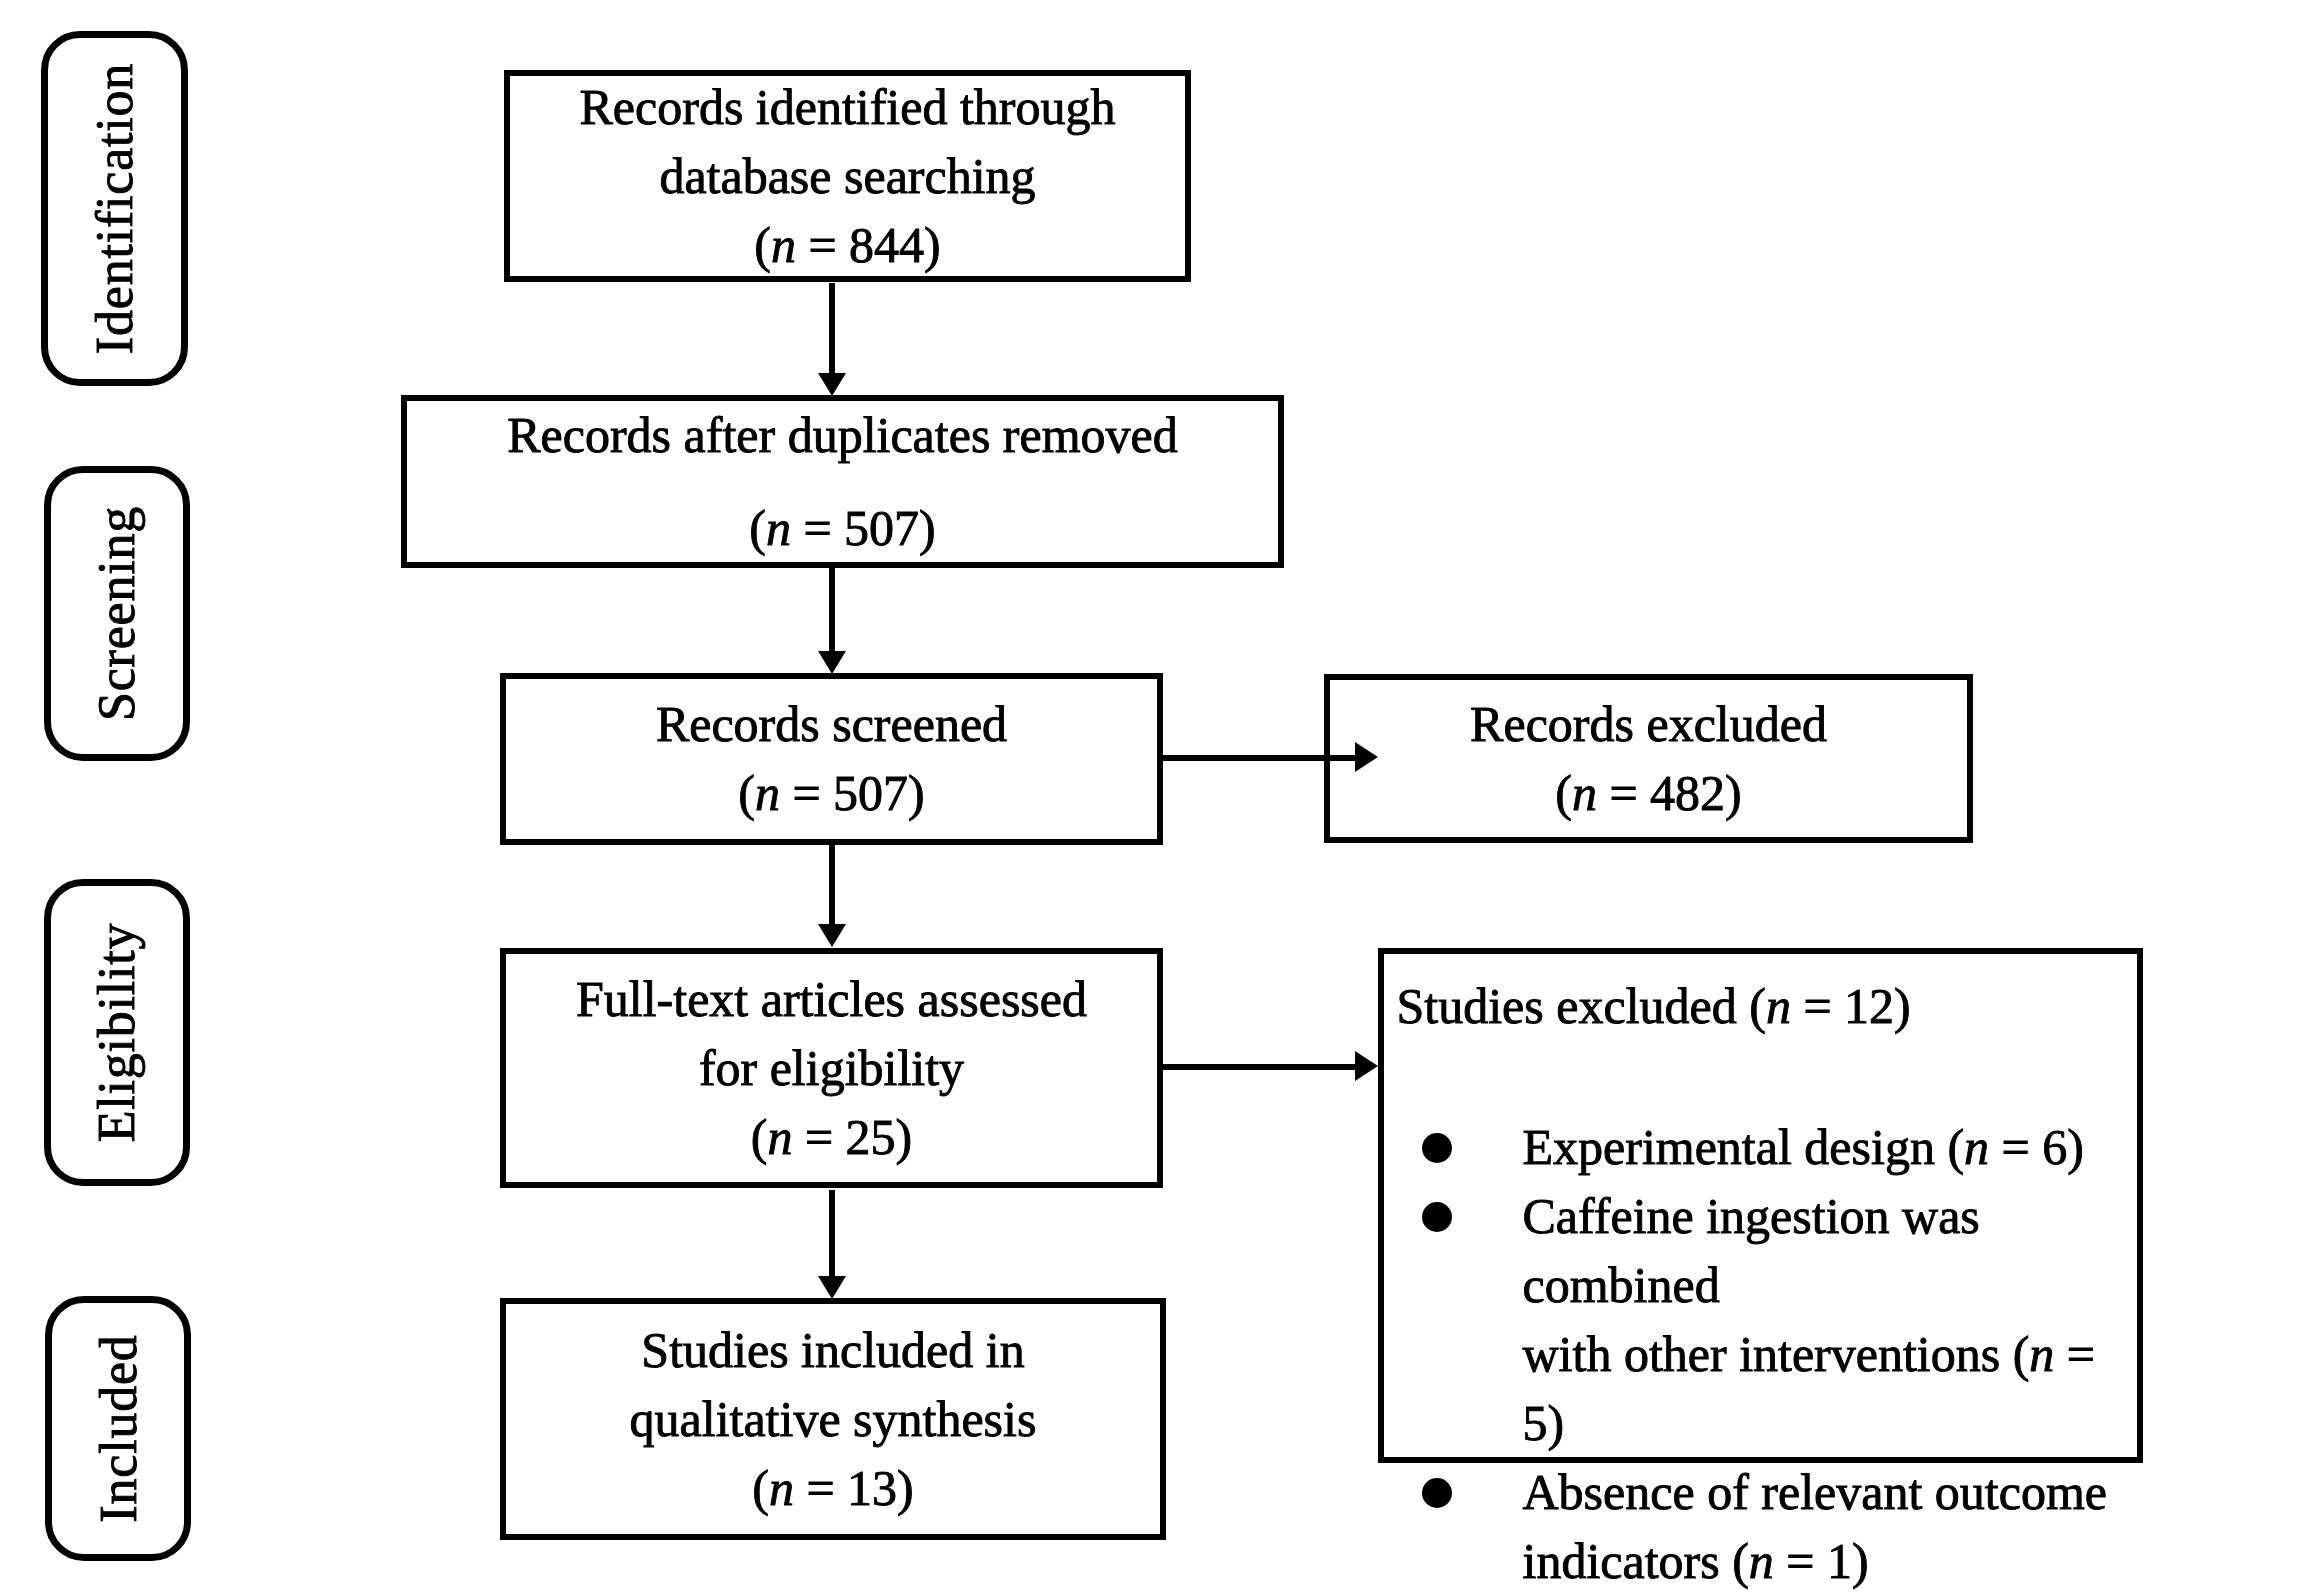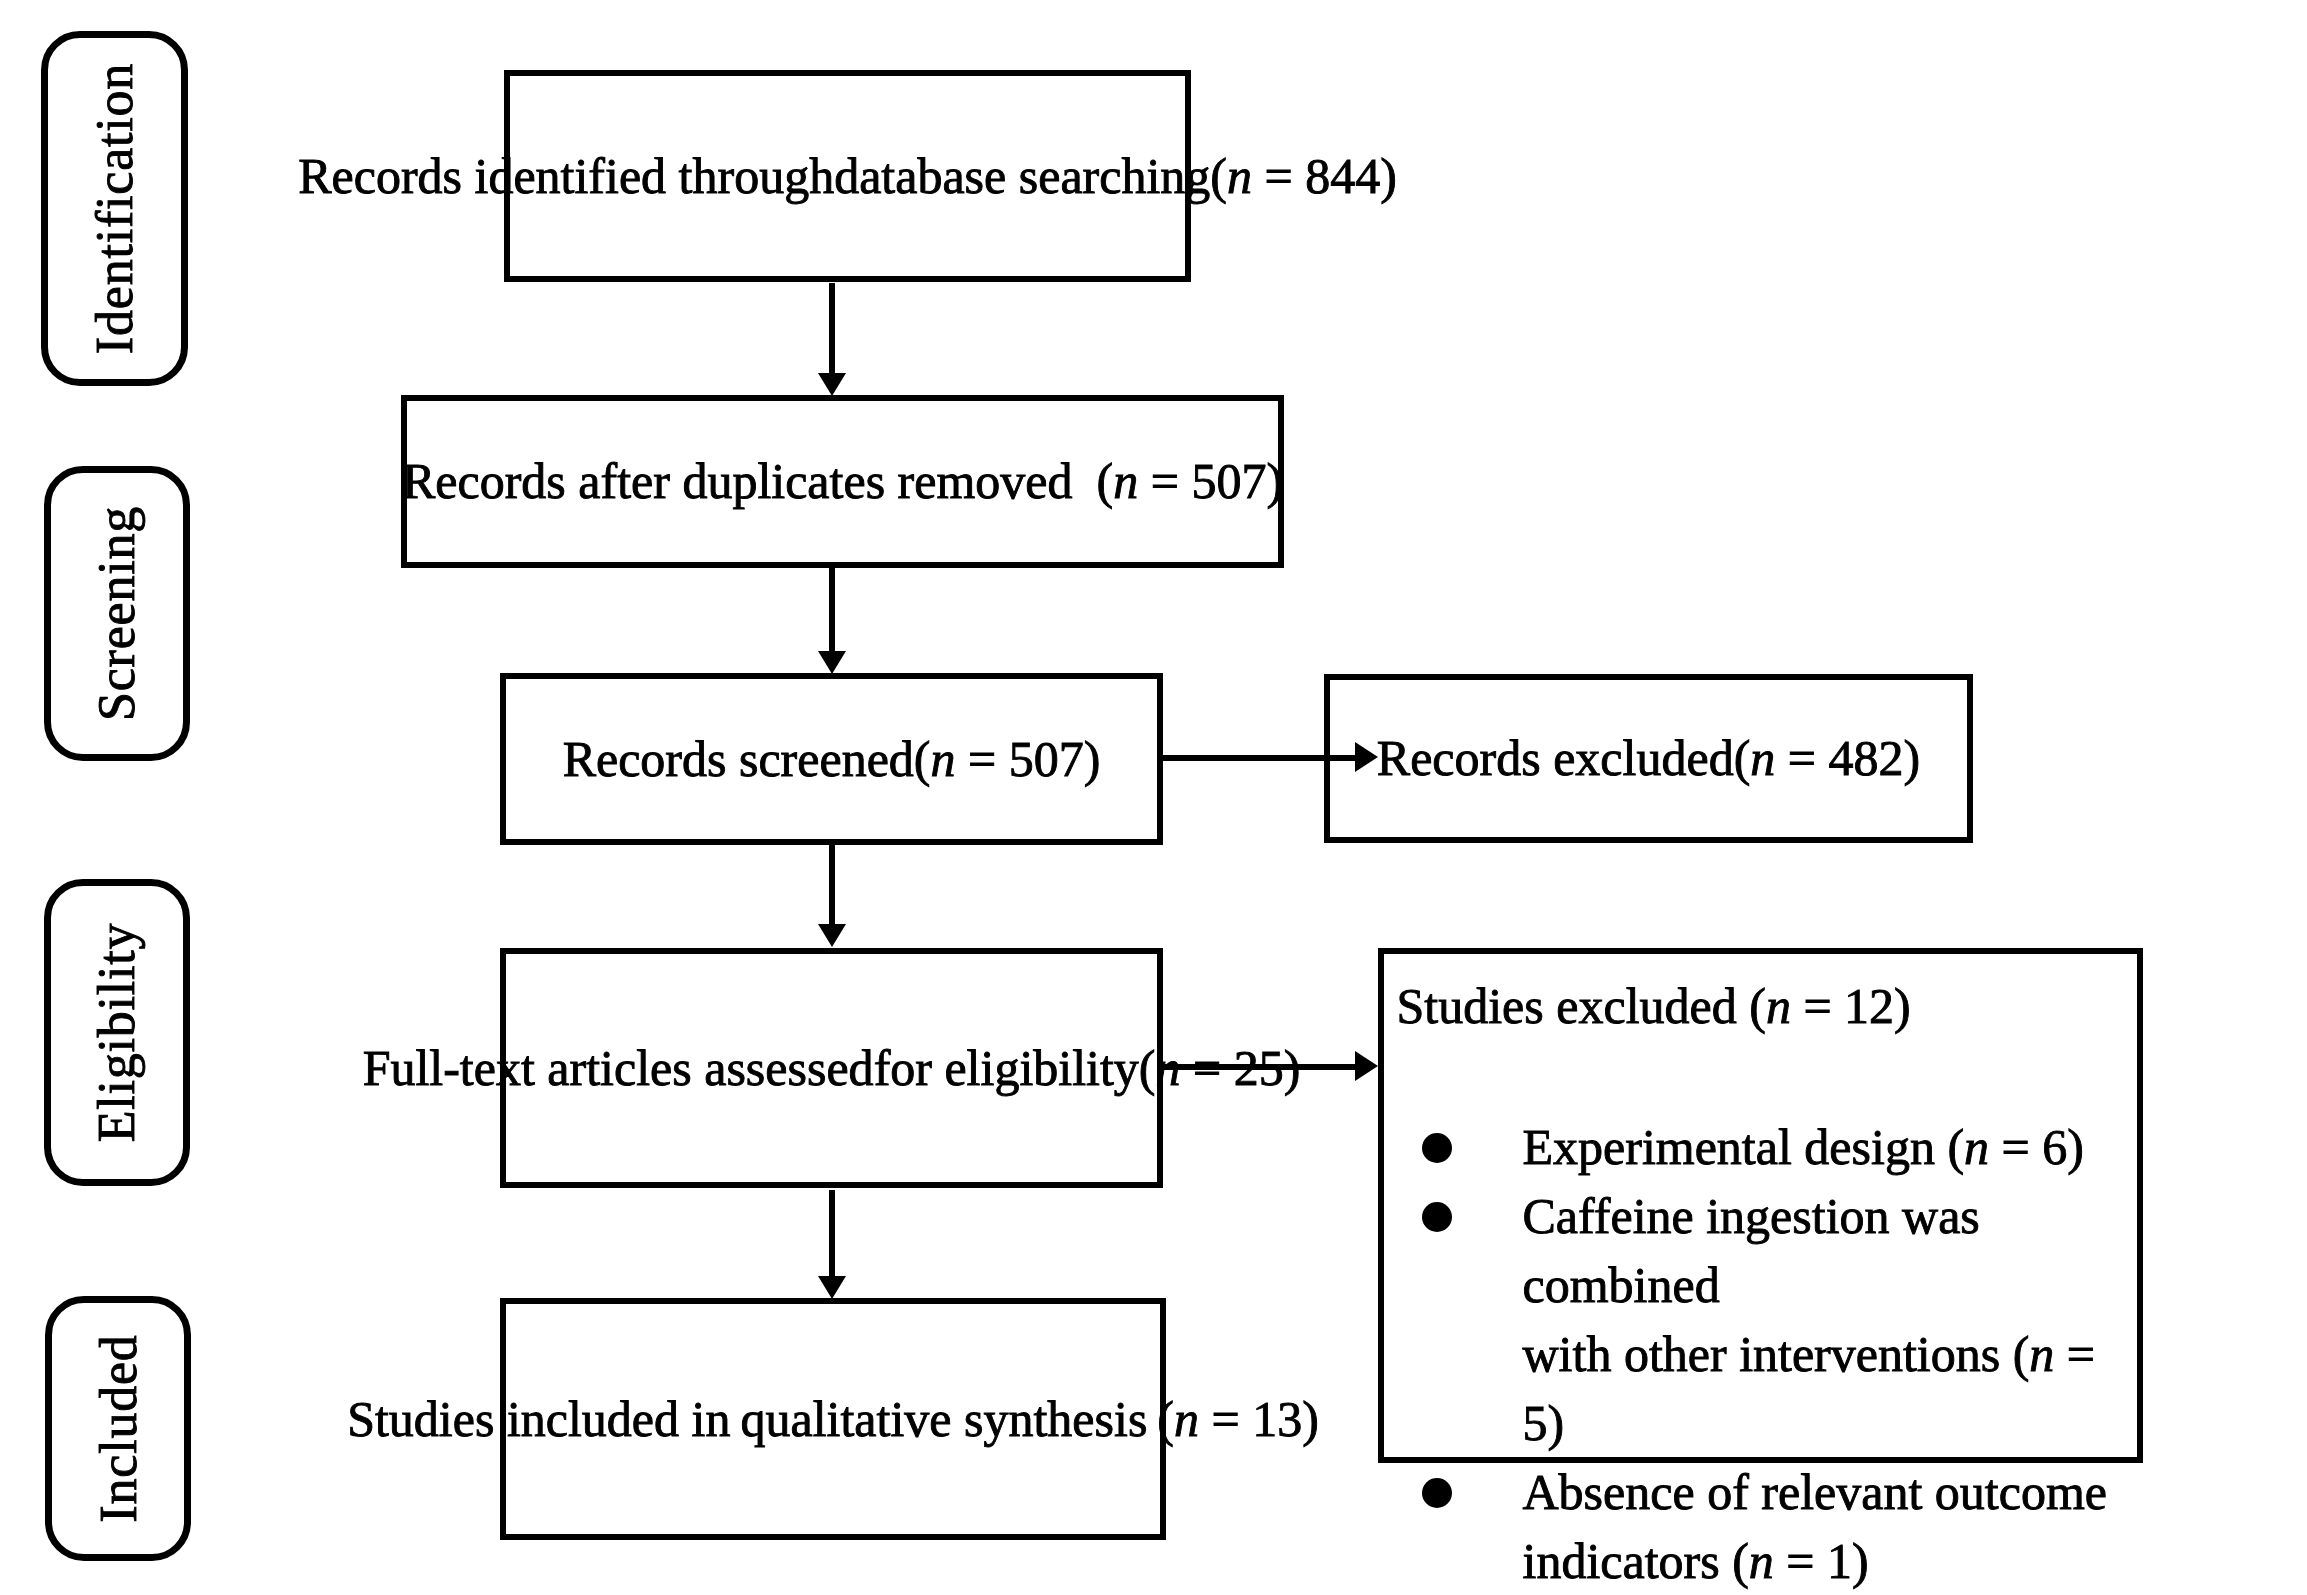--- a/index.html
+++ b/index.html
@@ -40,36 +40,36 @@
   #stage-eligibility    { left: 44px;  top: 879px; width: 146px; height: 307px; }
   #stage-included       { left: 45px;  top: 1296px; width: 146px; height: 265px; }
 
   
   .flowbox {
     position: absolute;
     border: 6.3px solid #000;
     background: #fff;
     box-sizing: border-box;
     display: flex;
-    flex-direction: row;
+    flex-direction: column;
     justify-content: center;
     align-items: center;
     text-align: center;
     font-size: 50px;
     line-height: 69px;
     -webkit-text-stroke: 0.9px #000;
   }
   .flowbox .line { white-space: nowrap; }
 
   #box-identified    { left: 504px;  top: 70px;   width: 687px;  height: 212px; }
   #box-deduplicated  { left: 401px;  top: 395px;  width: 883px; height: 173px; gap: 24px; }
   #box-screened      { left: 500px;  top: 673px;  width: 663px;  height: 172px; }
   #box-rec-excluded  { left: 1324px; top: 674px;  width: 649px;  height: 169px; }
   #box-fulltext      { left: 500px;  top: 948px; width: 663px;  height: 240px; }
-  #box-included      { left: 500px;  top: 1298px; width: 666px;  height: 242px; gap: 10px; }
+  #box-included      { left: 500px;  top: 1298px; width: 666px;  height: 242px; }
 
   
   #box-stud-excluded {
     position: absolute;
     left: 1378px; top: 948px; width: 765px; height: 515px;
     border: 6.3px solid #000;
     background: #fff;
     box-sizing: border-box;
     font-size: 50px;
     line-height: 69px;

